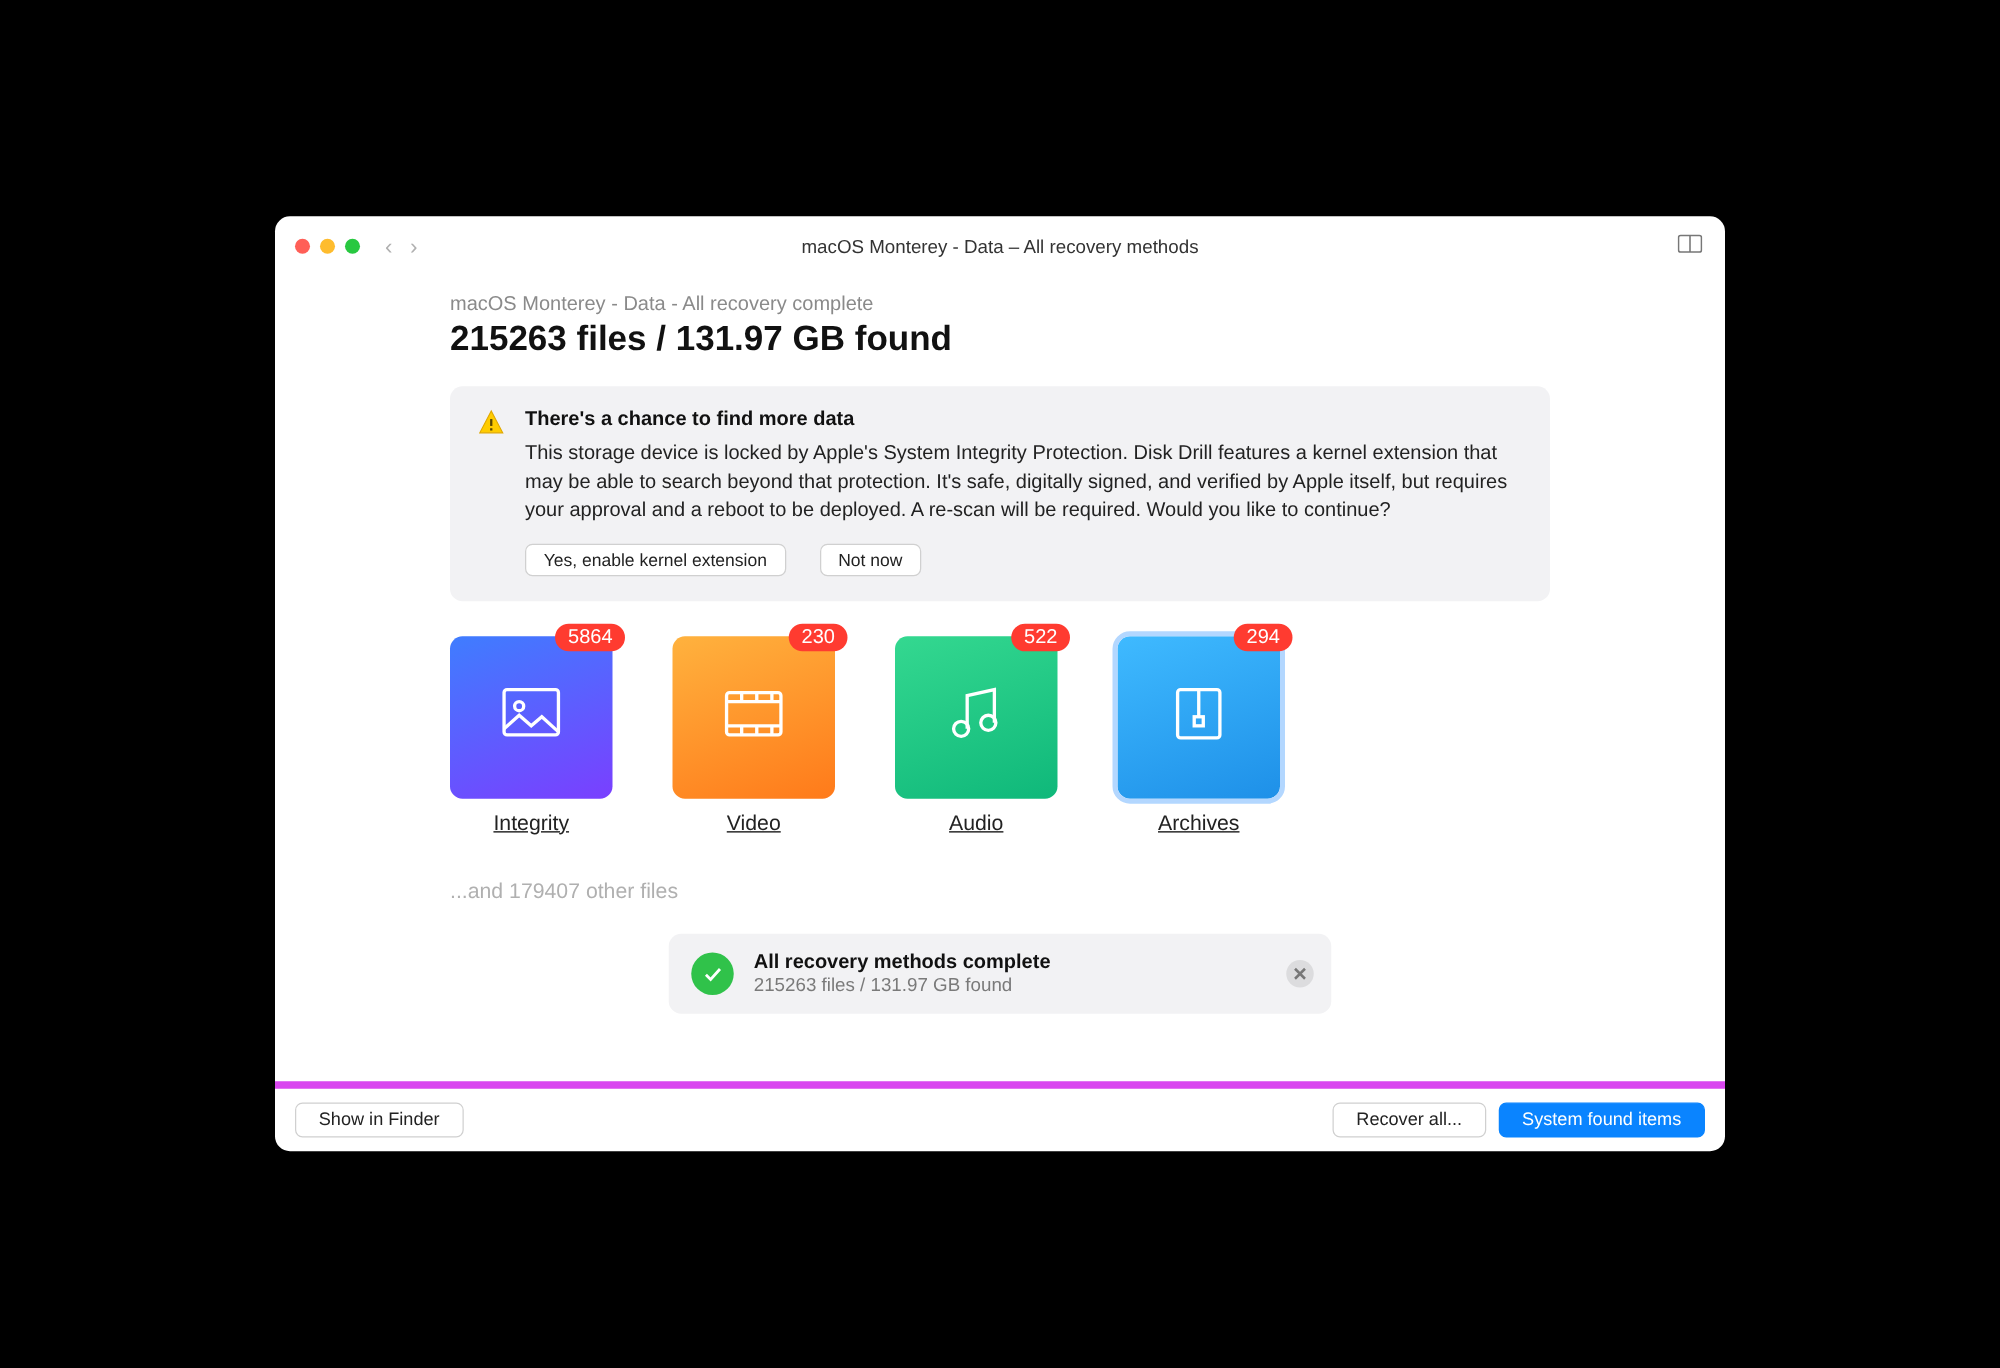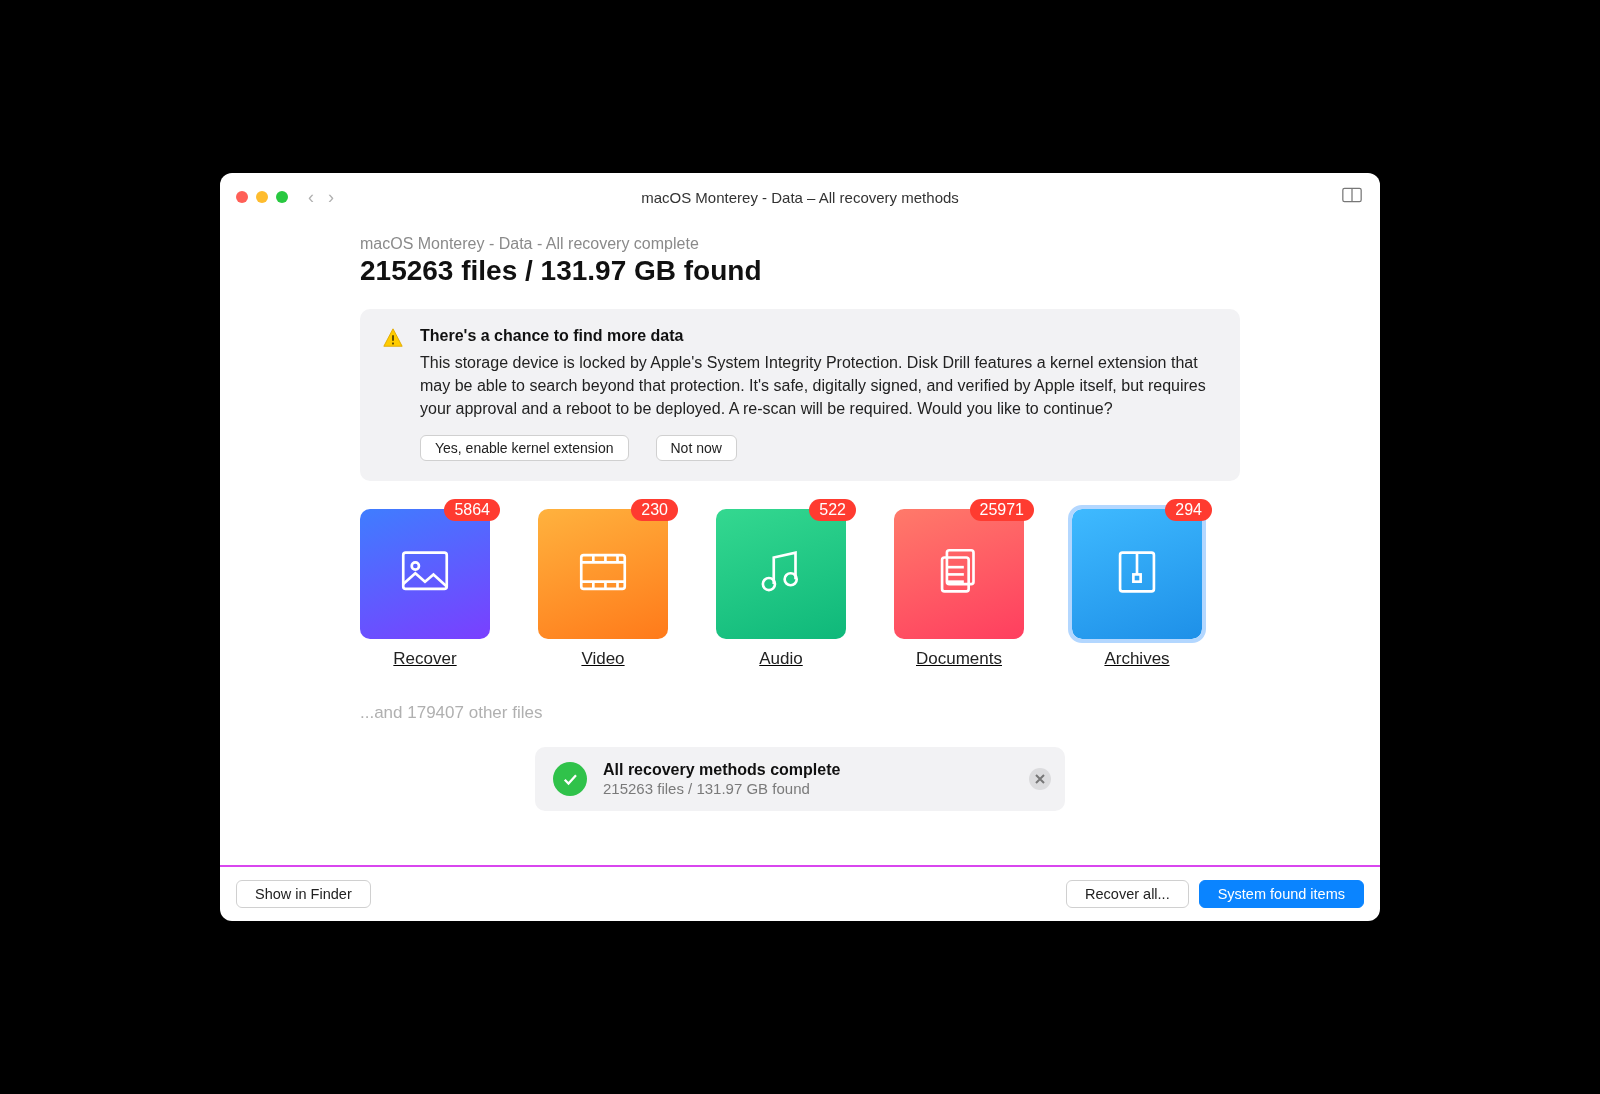--- a/index.html
+++ b/index.html
@@ -137,21 +137,21 @@
   .status-sub { font-size: 15px; color: #7a7a7a; margin-top: 1px; }
   .status-close {
     position: absolute; right: 14px; top: 50%; transform: translateY(-50%);
     width: 22px; height: 22px; border-radius: 50%;
     background: #dcdcde; display: flex; align-items: center; justify-content: center;
     cursor: pointer;
   }
   .status-close svg { width: 10px; height: 10px; stroke: #777; stroke-width: 2; }
   .footer {
     height: 56px;
-    border-top: 2px solid #d946ef;
+    border-top: 6px solid #d946ef;
     display: flex;
     align-items: center;
     padding: 0 16px;
   }
   .footer .spacer { flex: 1; }
   .footer .btn { padding: 5px 18px; font-size: 14.5px; }
   .footer .btn + .btn { margin-left: 10px; }
 </style>
 </head>
 <body>
@@ -218,21 +218,21 @@
         <div class="tile grad-pictures">
           <span class="badge">5864</span>
           <span>
             <svg viewBox="0 0 48 48">
                 <rect x="6" y="8" width="36" height="30" rx="2"></rect>
                 <circle cx="16" cy="19" r="3"></circle>
                 <path d="M6 34l10-9 8 7 7-6 11 10"></path>
               </svg>
           </span>
         </div>
-        <div class="cat-label">Recover</div>
+        <div class="cat-label">Integrity</div>
       </div>
 
       <div class="cat">
         <div class="tile grad-video">
           <span class="badge">230</span>
           <span>
             <svg viewBox="0 0 48 48">
                 <rect x="6" y="10" width="36" height="28" rx="2"></rect>
                 <line x1="6" y1="16" x2="42" y2="16"></line>
                 <line x1="6" y1="32" x2="42" y2="32"></line>
@@ -255,35 +255,20 @@
             <svg viewBox="0 0 48 48">
                 <path d="M18 34V12l18-4v22"></path>
                 <circle cx="14" cy="34" r="5"></circle>
                 <circle cx="32" cy="30" r="5"></circle>
               </svg>
           </span>
         </div>
         <div class="cat-label">Audio</div>
       </div>
 
-      <div class="cat">
-        <div class="tile grad-documents">
-          <span class="badge">25971</span>
-          <span>
-            <svg viewBox="0 0 48 48">
-                <rect x="14" y="6" width="22" height="28" rx="2"></rect>
-                <rect x="10" y="12" width="22" height="28" rx="2"></rect>
-                <line x1="14" y1="20" x2="28" y2="20"></line>
-                <line x1="14" y1="26" x2="28" y2="26"></line>
-                <line x1="14" y1="32" x2="28" y2="32"></line>
-              </svg>
-          </span>
-        </div>
-        <div class="cat-label">Documents</div>
-      </div>
 
       <div class="cat">
         <div class="tile grad-archives selected">
           <span class="badge">294</span>
           <span>
             <svg viewBox="0 0 48 48">
                 <rect x="10" y="8" width="28" height="32" rx="2"></rect>
                 <line x1="24" y1="8" x2="24" y2="26"></line>
                 <rect x="21" y="26" width="6" height="6"></rect>
               </svg>

